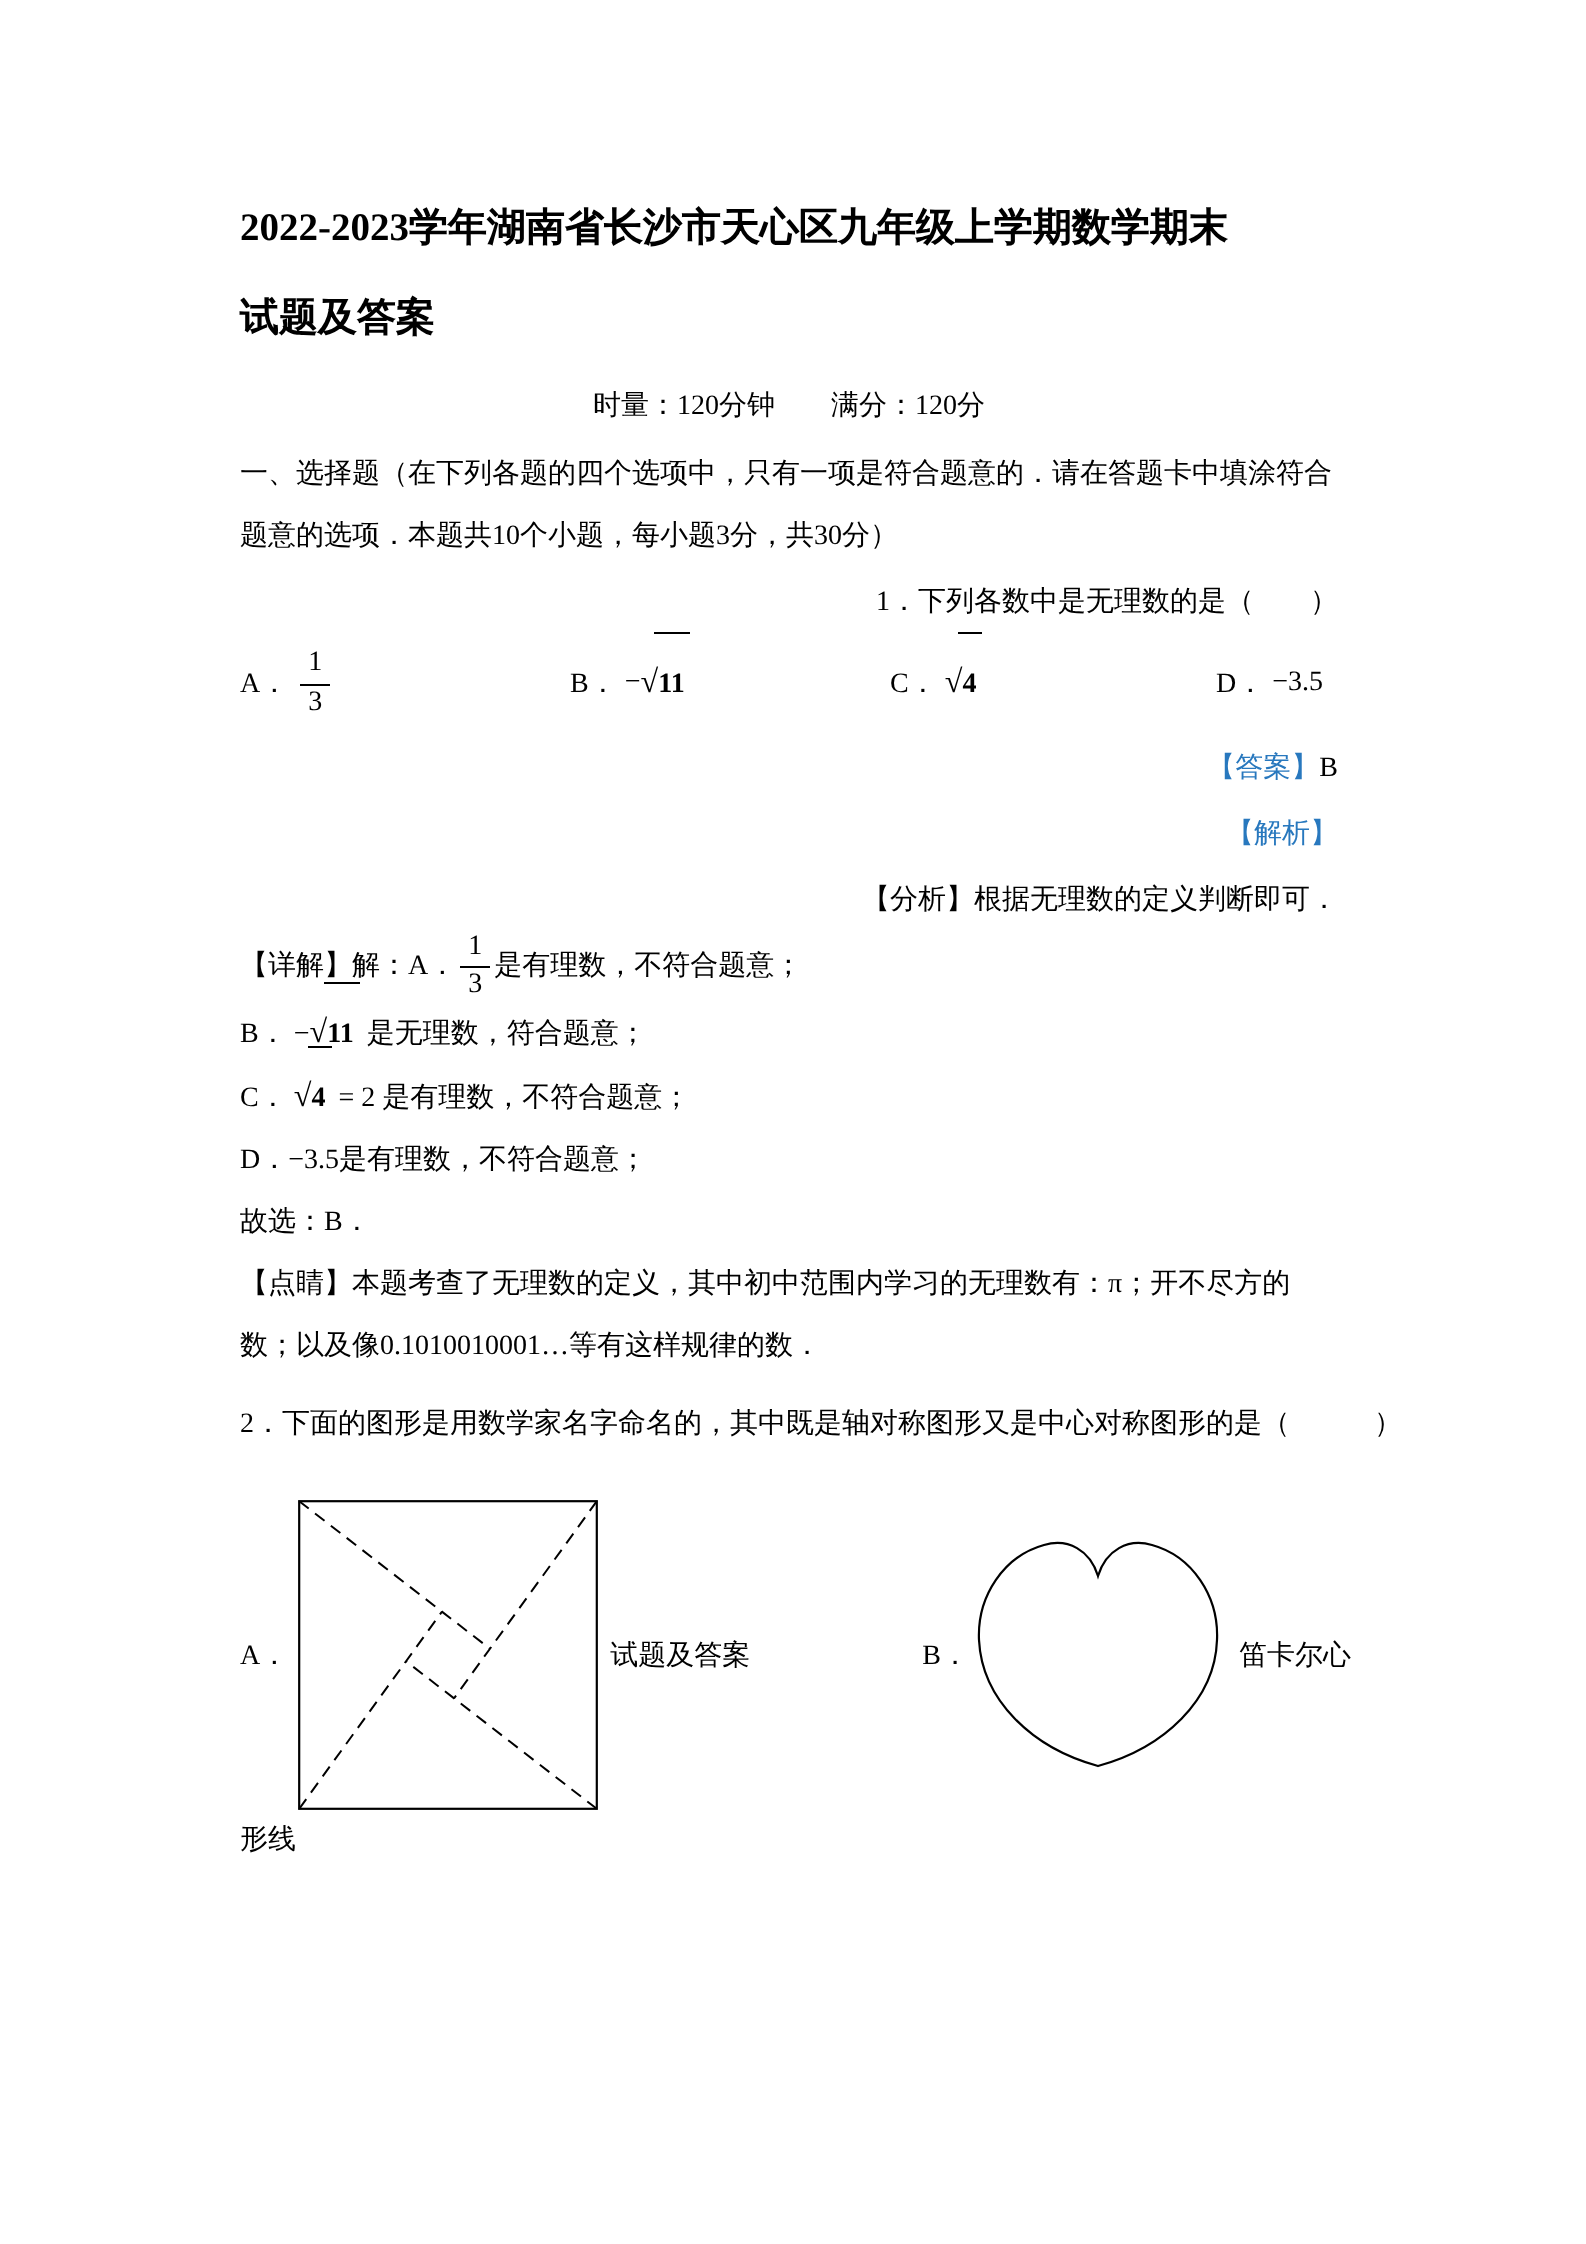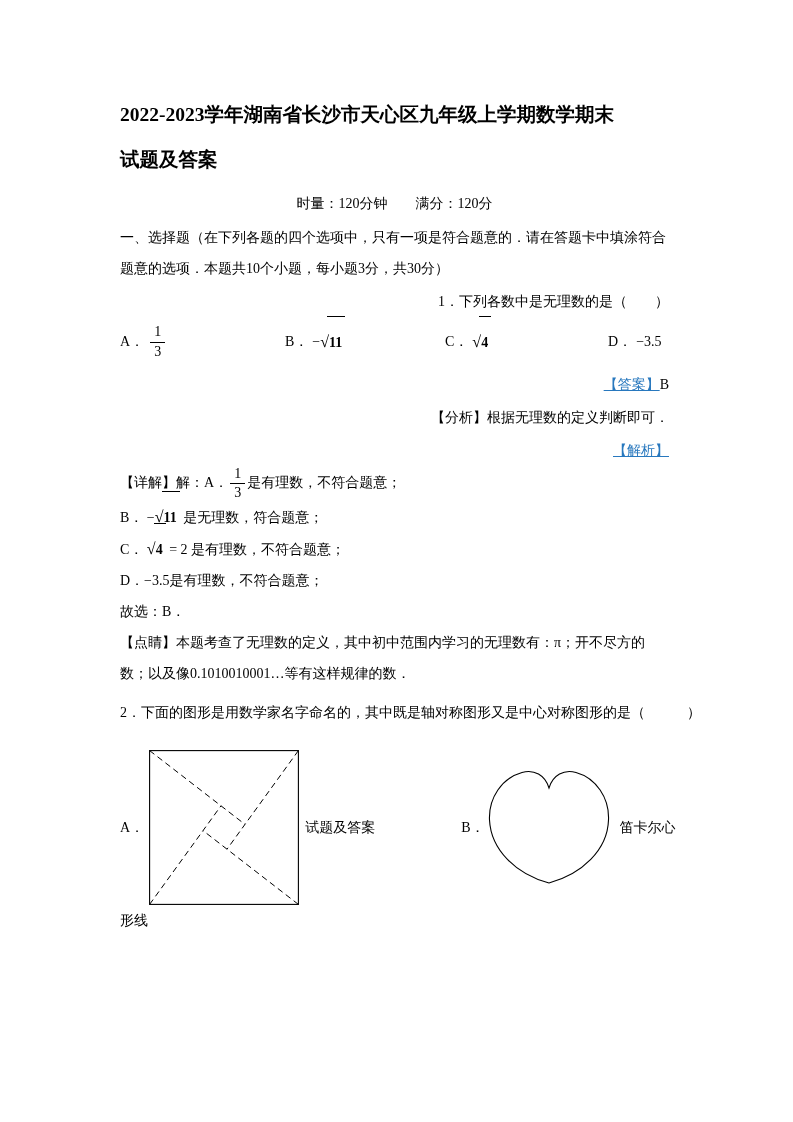--- a/index.html
+++ b/index.html
@@ -25,21 +25,21 @@
     text-align: center;
     line-height: 32px;
     margin: 0 0 2px 0;
     font-family: Liberation Serif, serif;
   }
   p.para {
     margin: 0;
     line-height: 31px;
   }
   p.spaced { margin-top: 2px; text-align: right; }
-  .blue { color: #2878BE; text-decoration: underline; }
+  .blue { color: #2878BE; }
   
   .options-row {
     display: grid;
     grid-template-columns: 165px 160px 163px 1fr;
     align-items: center;
     margin: 4px 0 6px 0;
     min-height: 42px;
   }
   .opt { display: flex; align-items: center; }
   .opt .lbl { margin-right: 4px; }
@@ -108,23 +108,23 @@
       <span class="sqrt"><span class="rsign">√</span><span class="radicand">4</span></span>
     </div>
     <div class="opt">
       <span class="lbl">D．</span>
       <span>−3.5</span>
     </div>
   </div>
 
   <p class="para spaced"><span class="blue">【答案】</span><span>B</span></p>
 
+  <p class="para spaced"><span class="blue">【解析】</span></p>
+
   <p class="para spaced">【分析】根据无理数的定义判断即可．</p>
-
-  <p class="para spaced"><span class="blue">【解析】</span></p>
 
   <p class="para mathline">
     <span>【详解】解：A．</span><span class="frac"><span class="num">1</span><span class="den">3</span></span><span>是有理数，不符合题意；</span>
   </p>
 
   <p class="para mathline">
     <span>B．</span>
     <span>−</span><span class="sqrt"><span class="rsign">√</span><span class="radicand">11</span></span>
     <span>是无理数，符合题意；</span>
   </p>

